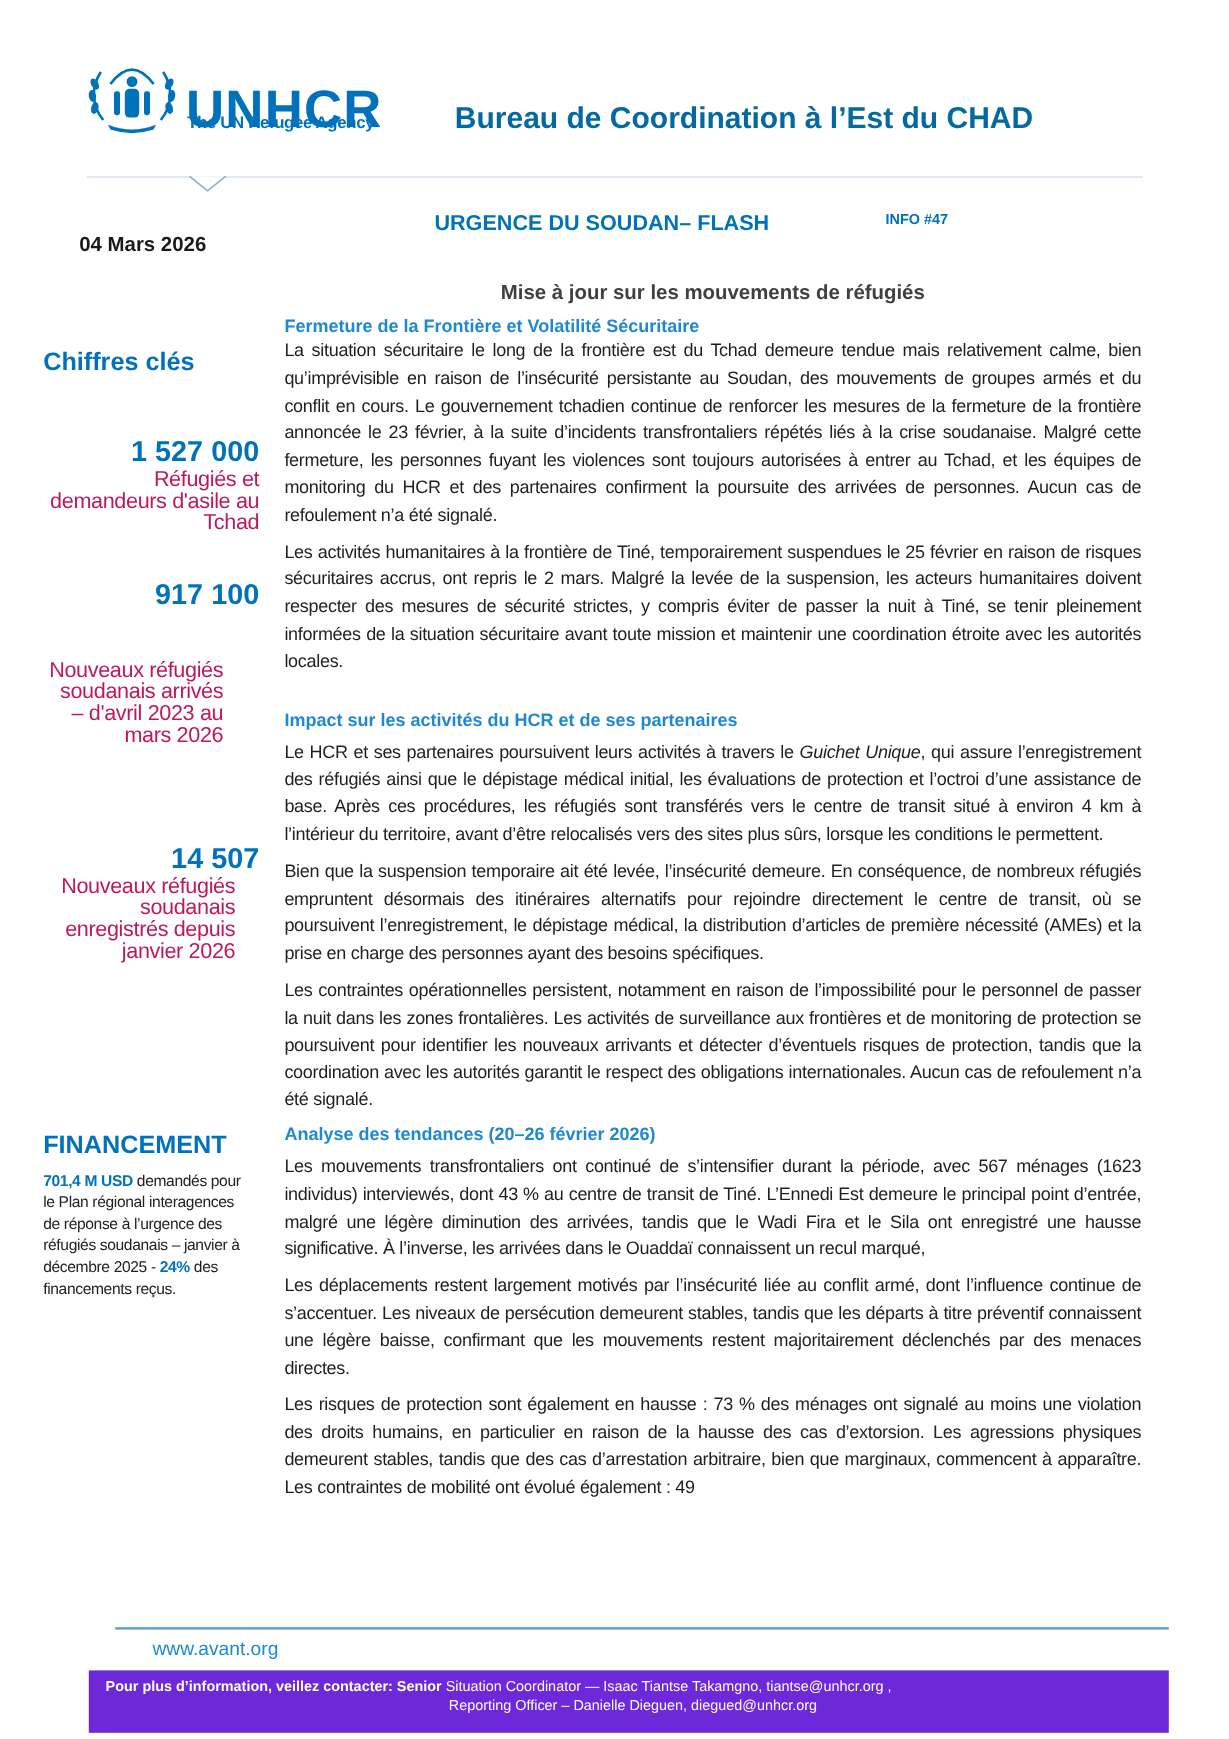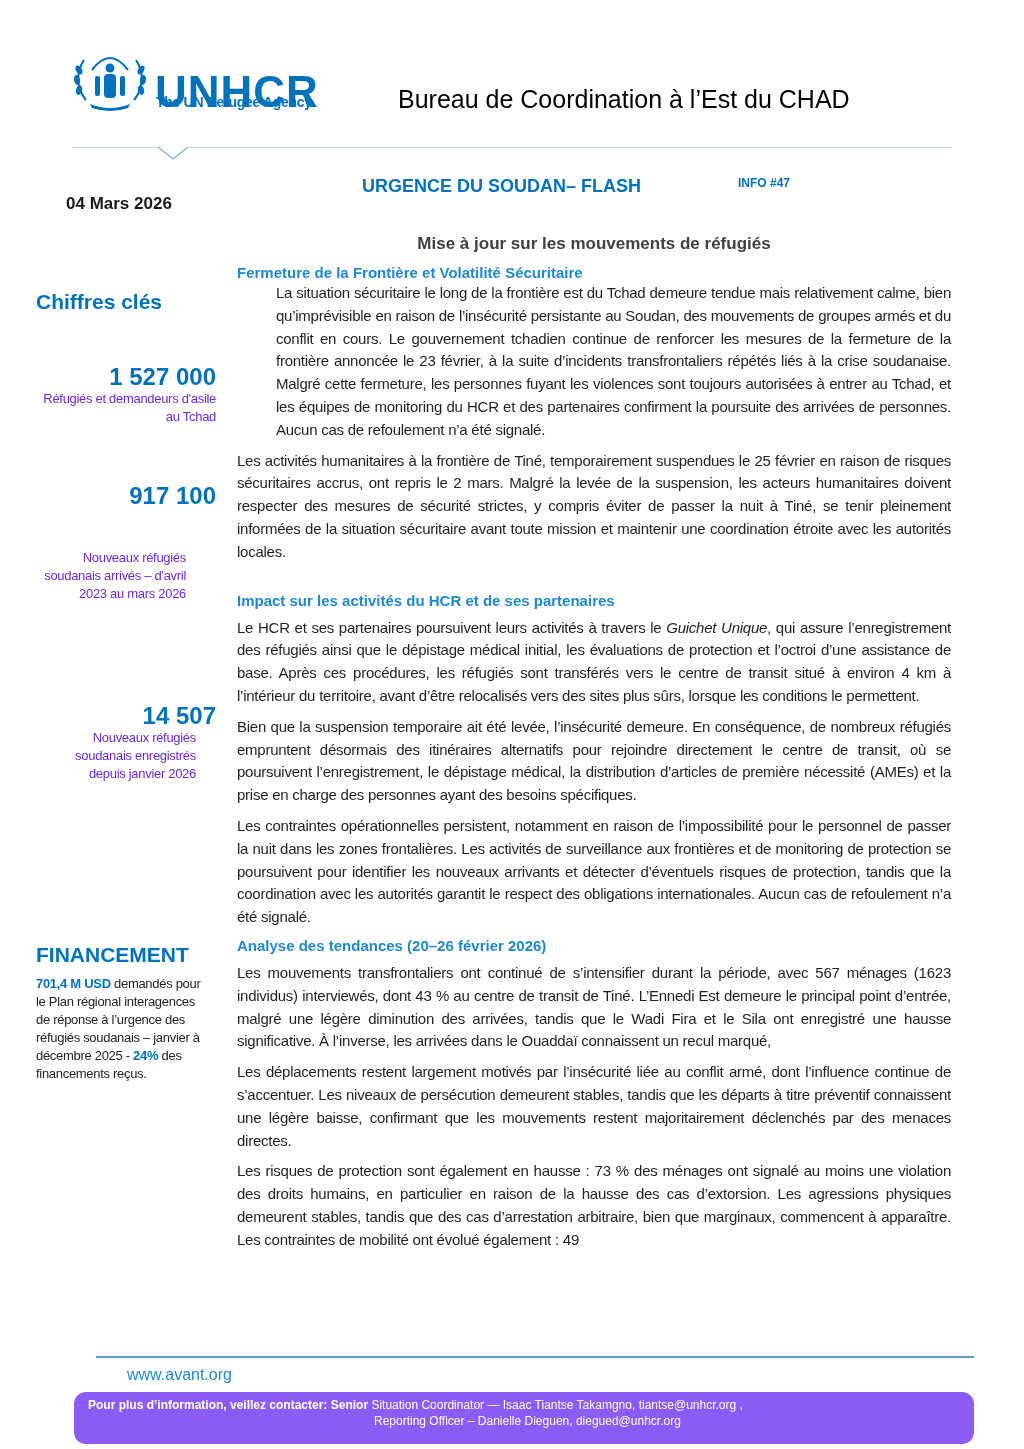--- a/index.html
+++ b/index.html
@@ -4,43 +4,43 @@
   <style>
     html, body { margin: 0; padding: 0; background: #ffffff; }
     body {
       width: 1024px; height: 1449px; position: relative; overflow: hidden;
       font-family: "Liberation Sans", sans-serif; color: #1a1a1a;
     }
     .logo { position: absolute; left: 70px; top: 48px; width: 270px; height: 64px; }
     .logo-emblem { position: absolute; left: 0; top: 0; width: 80px; height: 64px; }
     .logo-word { position: absolute; left: 85px; top: 20px; font-weight: bold; font-size: 44px; color: #0072bc; letter-spacing: 1px; line-height: 48px; }
     .logo-tag { position: absolute; left: 86px; top: 46px; font-weight: bold; font-size: 14px; color: #0072bc; letter-spacing: -0.3px; }
-    .office-title { position: absolute; left: 398px; top: 85px; font-size: 25px; font-weight: normal; color: #000000; }
+    .office-title { position: absolute; left: 379px; top: 85px; font-size: 25px; font-weight: bold; color: #0369a1; }
     .top-rule { position: absolute; left: 72px; top: 147px; width: 880px; height: 1px; background: #c9dbe9; }
     .chevron { position: absolute; left: 157px; top: 140px; width: 32px; height: 20px; }
     .date { position: absolute; left: 66px; top: 194px; font-size: 17px; font-weight: bold; color: #1a1a1a; }
     .flash-title { position: absolute; left: 362px; top: 176px; font-size: 18px; font-weight: bold; color: #0072bc; }
     .flash-num { position: absolute; left: 738px; top: 176px; font-size: 12px; font-weight: bold; color: #0072bc; }
     .kf-title { position: absolute; left: 36px; top: 290px; font-size: 21px; font-weight: bold; color: #0072bc; }
     .kf { position: absolute; left: 36px; width: 180px; text-align: right; }
     .kf-num { font-size: 24px; font-weight: bold; color: #0072bc; line-height: 26px; }
-    .kf-desc { font-size: 13px; line-height: 18px; color: #6d28d9; letter-spacing: -0.3px; }
+    .kf-desc { font-size: 18px; line-height: 18px; color: #be185d; letter-spacing: -0.3px; }
     .fin-title { position: absolute; left: 36px; top: 943px; font-size: 21px; font-weight: bold; color: #0072bc; }
     .fin-text { position: absolute; left: 36px; top: 975px; width: 176px; font-size: 13px; line-height: 18px; color: #222; letter-spacing: -0.3px; }
     .blue-bold { color: #0072bc; font-weight: bold; }
 
     .main { position: absolute; left: 237px; top: 234px; width: 714px; }
     .main h1 { margin: 0 0 10px 0; font-size: 17px; font-weight: bold; color: #404040; text-align: center; }
     .main h2 { margin: 0 0 1px 0; font-size: 15px; font-weight: bold; color: #1e88d0; }
     .main p { margin: 0 0 8px 0; font-size: 15px; line-height: 22.8px; text-align: justify; color: #1f1f1f; letter-spacing: -0.25px; }
-    .main p.first { margin-top: 0; margin-left: 39px; }
+    .main p.first { margin-top: 0; }
 
     .bottom-rule { position: absolute; left: 96px; top: 1356px; width: 878px; height: 2px; background: #5b9ec9; }
     .site-link { position: absolute; left: 127px; top: 1366px; font-size: 16px; color: #1e88d0; text-decoration: none; }
-    .contact-bar { position: absolute; left: 74px; top: 1392px; width: 900px; height: 52px; background: #8b5cf6; color: #ffffff; font-size: 12px; border-radius: 12px; }
+    .contact-bar { position: absolute; left: 74px; top: 1392px; width: 900px; height: 52px; background: #6d28d9; color: #ffffff; font-size: 12px; }
     .contact-line1 { position: absolute; left: 14px; top: 6px; white-space: nowrap; }
     .contact-line2 { position: absolute; left: 300px; top: 22px; white-space: nowrap; }
     .b { font-weight: bold; }
   </style>
 </head>
 <body>
 
 <div class="logo">
   <svg class="logo-emblem" viewBox="0 0 80 64">
     <g fill="none" stroke="#0072bc" stroke-width="2.2">

